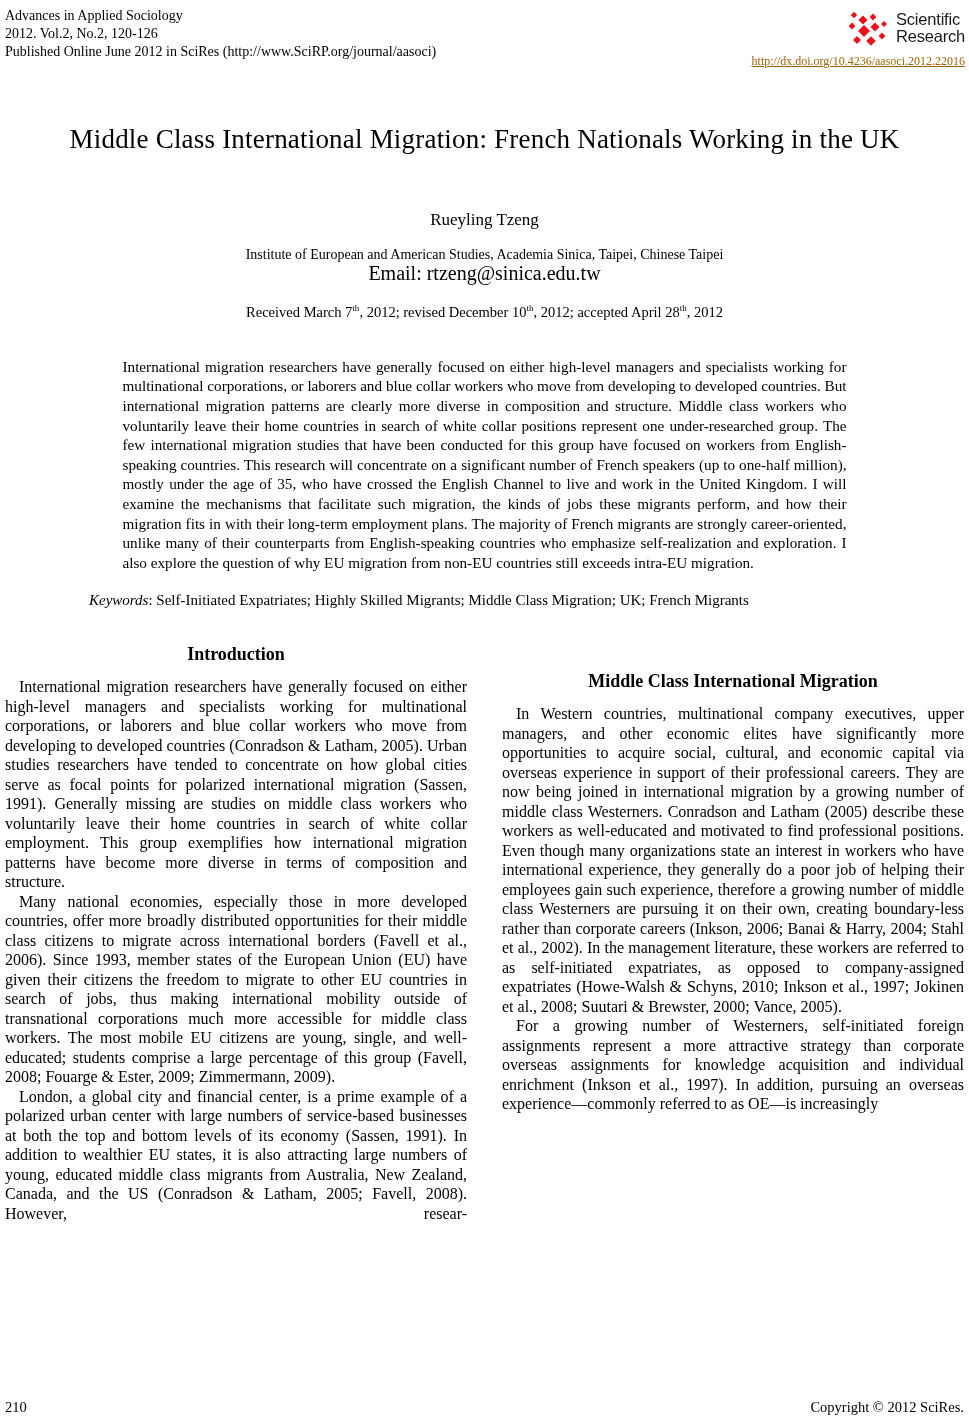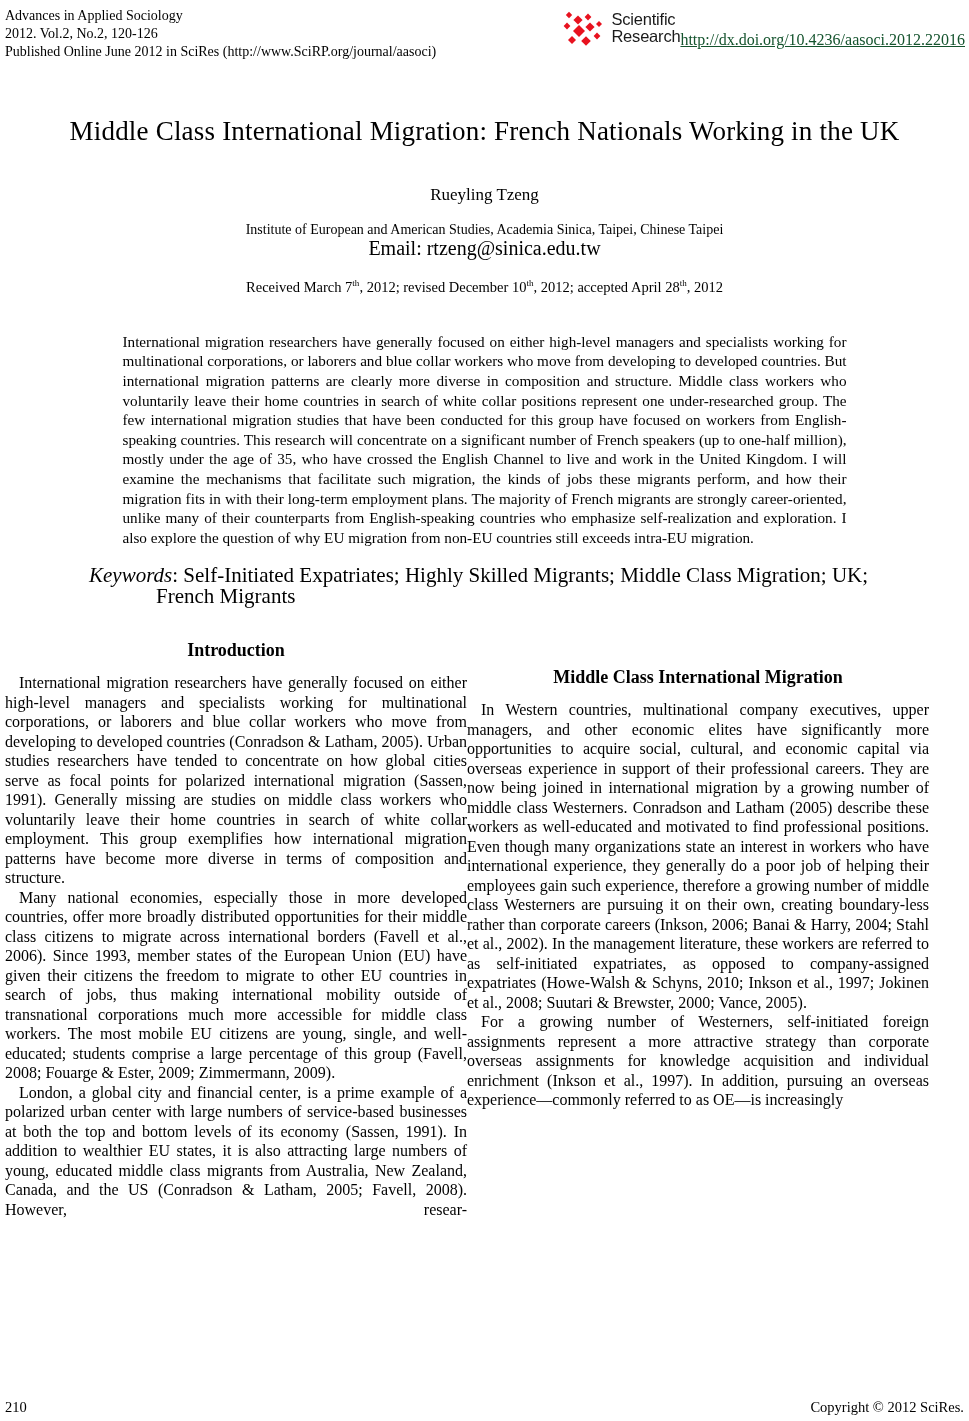--- a/index.html
+++ b/index.html
@@ -12,54 +12,54 @@
     overflow:hidden;
     box-sizing:border-box;
   }
   
   .header{
     display:flex;justify-content:space-between;align-items:flex-start;
     padding:7px 4px 0 5px;
   }
   .header-left{font-size:14px;line-height:18px;}
   .header-left div{white-space:nowrap;}
-  .header-right{display:flex;flex-direction:row;align-items:flex-end;}
+  .header-right{display:flex;flex-direction:column;align-items:flex-end;}
   .logo-row{display:flex;align-items:center;gap:5px;}
   .logo-text{
     font-family:"Liberation Sans", sans-serif;
     font-size:16.5px;line-height:17px;color:#1a1a1a;letter-spacing:-0.2px;
   }
   .doi-link{
-    margin-top:5px;font-size:16px;color:#14532d;
+    margin-top:5px;font-size:12px;color:#a16207;
     text-decoration:underline;white-space:nowrap;
   }
   
   .title{
     margin:49px auto 0;max-width:950px;
     font-size:27px;line-height:42px;font-weight:normal;
     text-align:center;letter-spacing:0.2px;
   }
-  .author{margin-top:33px;text-align:center;font-size:17px;}
+  .author{margin-top:50px;text-align:center;font-size:17px;}
   .affiliation{margin-top:16px;text-align:center;font-size:14px;line-height:18px;}
   .email{text-align:center;font-size:20px;line-height:18px;}
   .received{margin-top:21px;text-align:center;font-size:14.5px;}
   .received sup{font-size:9px;}
   
   .abstract{
     width:724px;margin:36px auto 0;
     font-size:15.2px;line-height:19.6px;text-align:justify;
   }
   .keywords{
     width:724px;margin:18px auto 0;
-    font-size:21px;line-height:21px;
+    font-size:15px;line-height:21px;
     padding-left:67px;text-indent:-67px;
   }
   
   .columns{
-    display:flex;
+    display:flex;gap:35px;
     padding:0 4px 0 5px;margin-top:33px;
   }
   .col{width:462px;}
   .sec-head{
     font-size:18px;font-weight:bold;text-align:center;
     margin:0 0 12px 0;
   }
   .sec-head.later{margin-top:27px;}
   .body-p{
     margin:0;font-size:16px;line-height:19.5px;text-align:justify;

